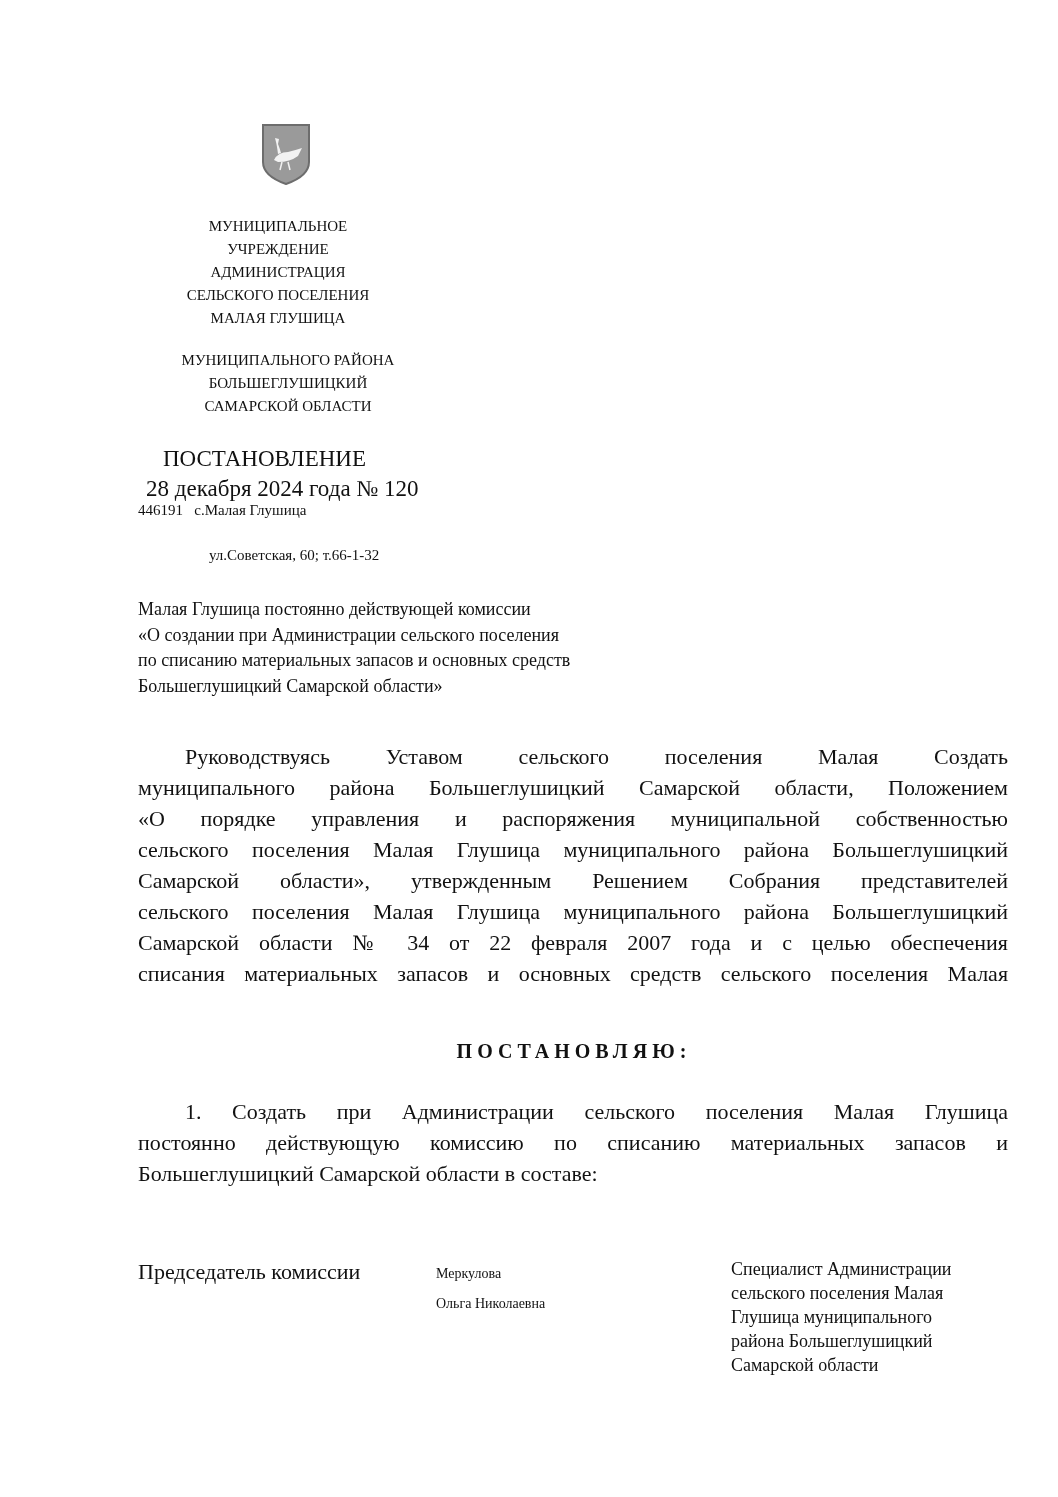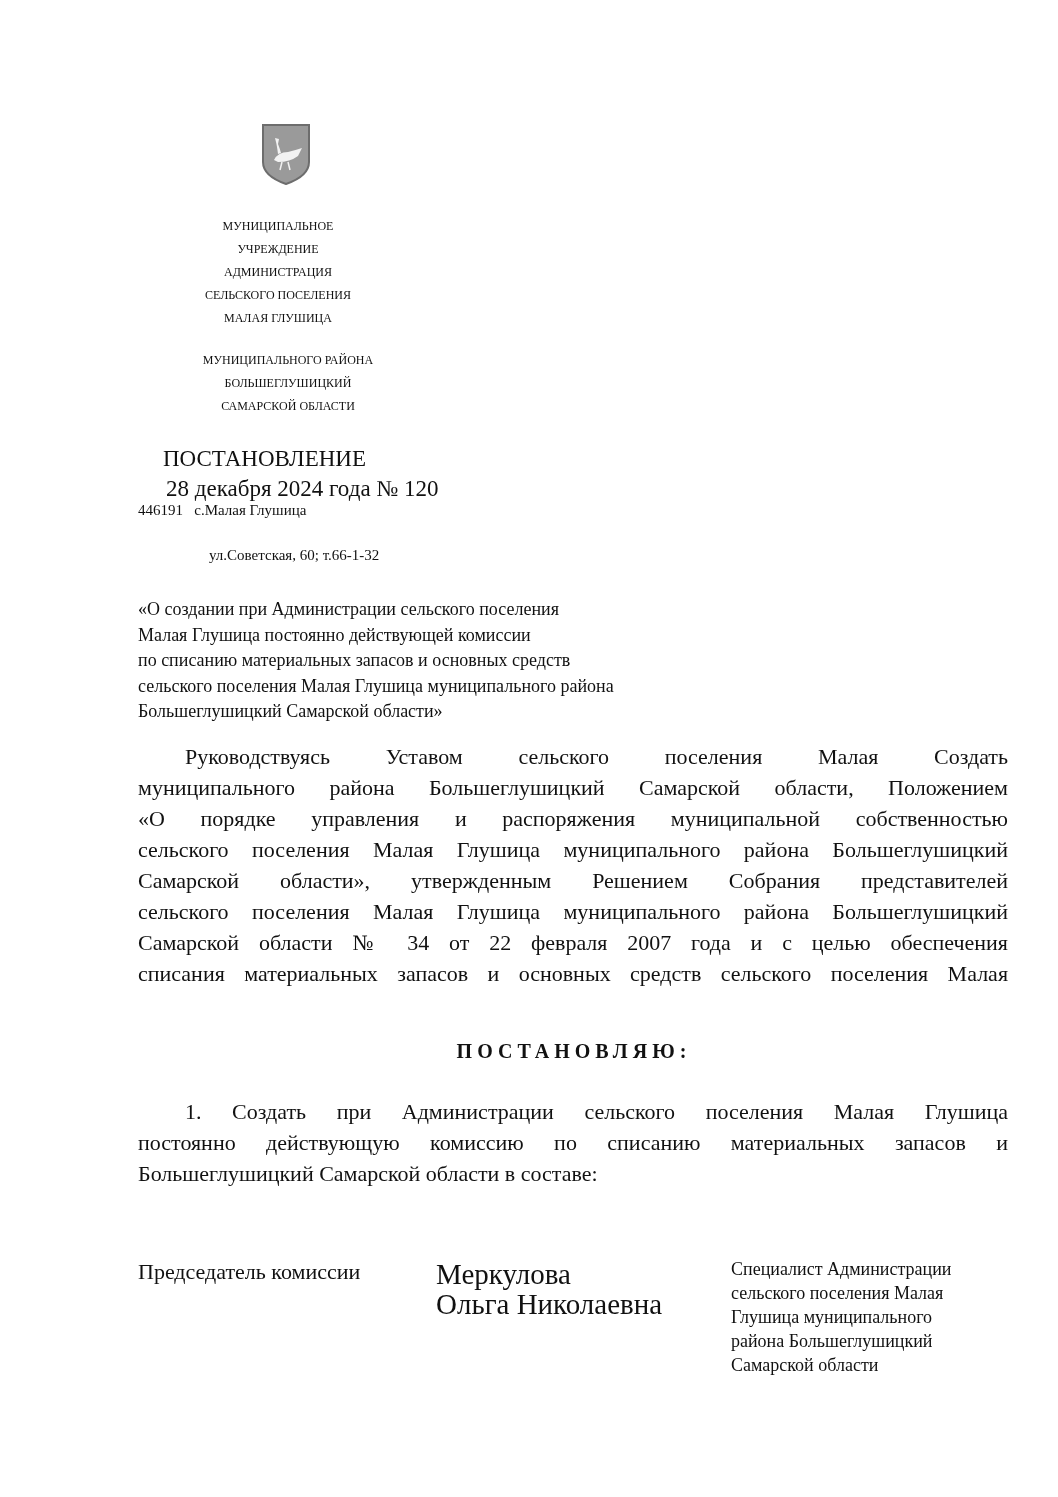--- a/index.html
+++ b/index.html
@@ -1,31 +1,31 @@
 <!DOCTYPE html>
 <html><head>
 <meta charset="utf-8">
 <style>
   html, body { margin: 0; padding: 0; background: #ffffff; }
   body { width: 1058px; height: 1497px; position: relative; overflow: hidden;
          font-family: "Liberation Serif", "DejaVu Serif", serif; color: #111; }
   .abs { position: absolute; white-space: nowrap; }
   .emblem { left: 260px; top: 122px; width: 52px; height: 64px; }
-  .hdr { font-size: 12px; line-height: 23px; text-align: center; }
+  .hdr { font-size: 15px; line-height: 23px; text-align: center; }
   .title { font-size: 23px; }
   .small { font-size: 15px; }
   .subj { font-size: 18px; line-height: 25.5px; left: 138px; top: 597px; white-space: normal; width: 620px; }
   .subj div { white-space: nowrap; }
   .body-p { position: absolute; left: 138px; width: 870px; font-size: 22px; line-height: 31px;
             text-align: justify; text-align-last: left; }
   .body-p .ln { display: block; text-align: justify; text-align-last: justify; height: 31px; white-space: nowrap; }
   .body-p .ln.last { text-align-last: left; }
   .decree { left: 0; width: 1148px; text-align: center; top: 1040px; font-size: 20px; font-weight: bold; letter-spacing: 5px; }
   .role { left: 138px; top: 1259px; font-size: 22px; }
-  .name { left: 436px; top: 1259px; font-size: 29px; line-height: 30px; }
+  .name { left: 436px; top: 1259px; font-size: 14px; line-height: 30px; }
   .pos { left: 731px; top: 1257px; font-size: 18px; line-height: 24px; }
 </style>
 </head>
 <body>
 
 <div class="abs emblem">
   <svg width="52" height="64" viewBox="0 0 52 64">
     <path d="M3 3 H49 V40 Q49 54 26 62 Q3 54 3 40 Z" fill="#9a9a9a" stroke="#6d6d6d" stroke-width="2"></path>
     <path d="M14 38 Q18 30 28 30 Q36 28 42 26 L38 34 Q30 40 18 40 Z" fill="#f2f2f2"></path>
     <path d="M18 32 Q17 24 16 20 L15 16 L19 17 L18 22 Q20 27 21 31 Z" fill="#f2f2f2"></path>
@@ -41,30 +41,29 @@
   <div>МАЛАЯ ГЛУШИЦА</div>
 </div>
 
 <div class="abs hdr" style="left:138px; top:349px; width:300px;">
   <div>МУНИЦИПАЛЬНОГО РАЙОНА</div>
   <div>БОЛЬШЕГЛУШИЦКИЙ</div>
   <div>САМАРСКОЙ  ОБЛАСТИ</div>
 </div>
 
 <div class="abs title" style="left:163px; top:446px;text-align:right;">ПОСТАНОВЛЕНИЕ</div>
-<div class="abs title" style="left:146px; top:476px;margin-left:20px;">28 декабря 2024 года  № 120</div>
+<div class="abs title" style="left:146px; top:476px;">28 декабря 2024 года  № 120</div>
 
 <div class="abs small" style="left:138px; top:502px; white-space:pre;">446191   с.Малая Глушица</div>
 <div class="abs small" style="left:209px; top:547px;">ул.Советская, 60; т.66-1-32</div>
 
 <div class="abs subj">
+  <div>Малая Глушица постоянно действующей комиссии</div>
   <div>«О  создании при Администрации сельского поселения</div>
-  <div>Малая Глушица постоянно действующей комиссии</div>
   <div>по списанию материальных запасов и основных средств</div>
-  <div>сельского поселения Малая Глушица муниципального района</div>
   <div>Большеглушицкий Самарской области»</div>
 </div>
 
 <div class="body-p" style="top:741px;">
   <span class="ln" style="padding-left:47px;">Руководствуясь Уставом сельского поселения Малая Создать</span>
   <span class="ln">муниципального района Большеглушицкий Самарской области, Положением</span>
   <span class="ln">«О порядке управления и распоряжения муниципальной собственностью</span>
   <span class="ln">сельского поселения Малая Глушица муниципального района Большеглушицкий</span>
   <span class="ln">Самарской области», утвержденным Решением Собрания представителей</span>
   <span class="ln">сельского поселения Малая Глушица муниципального района Большеглушицкий</span>

